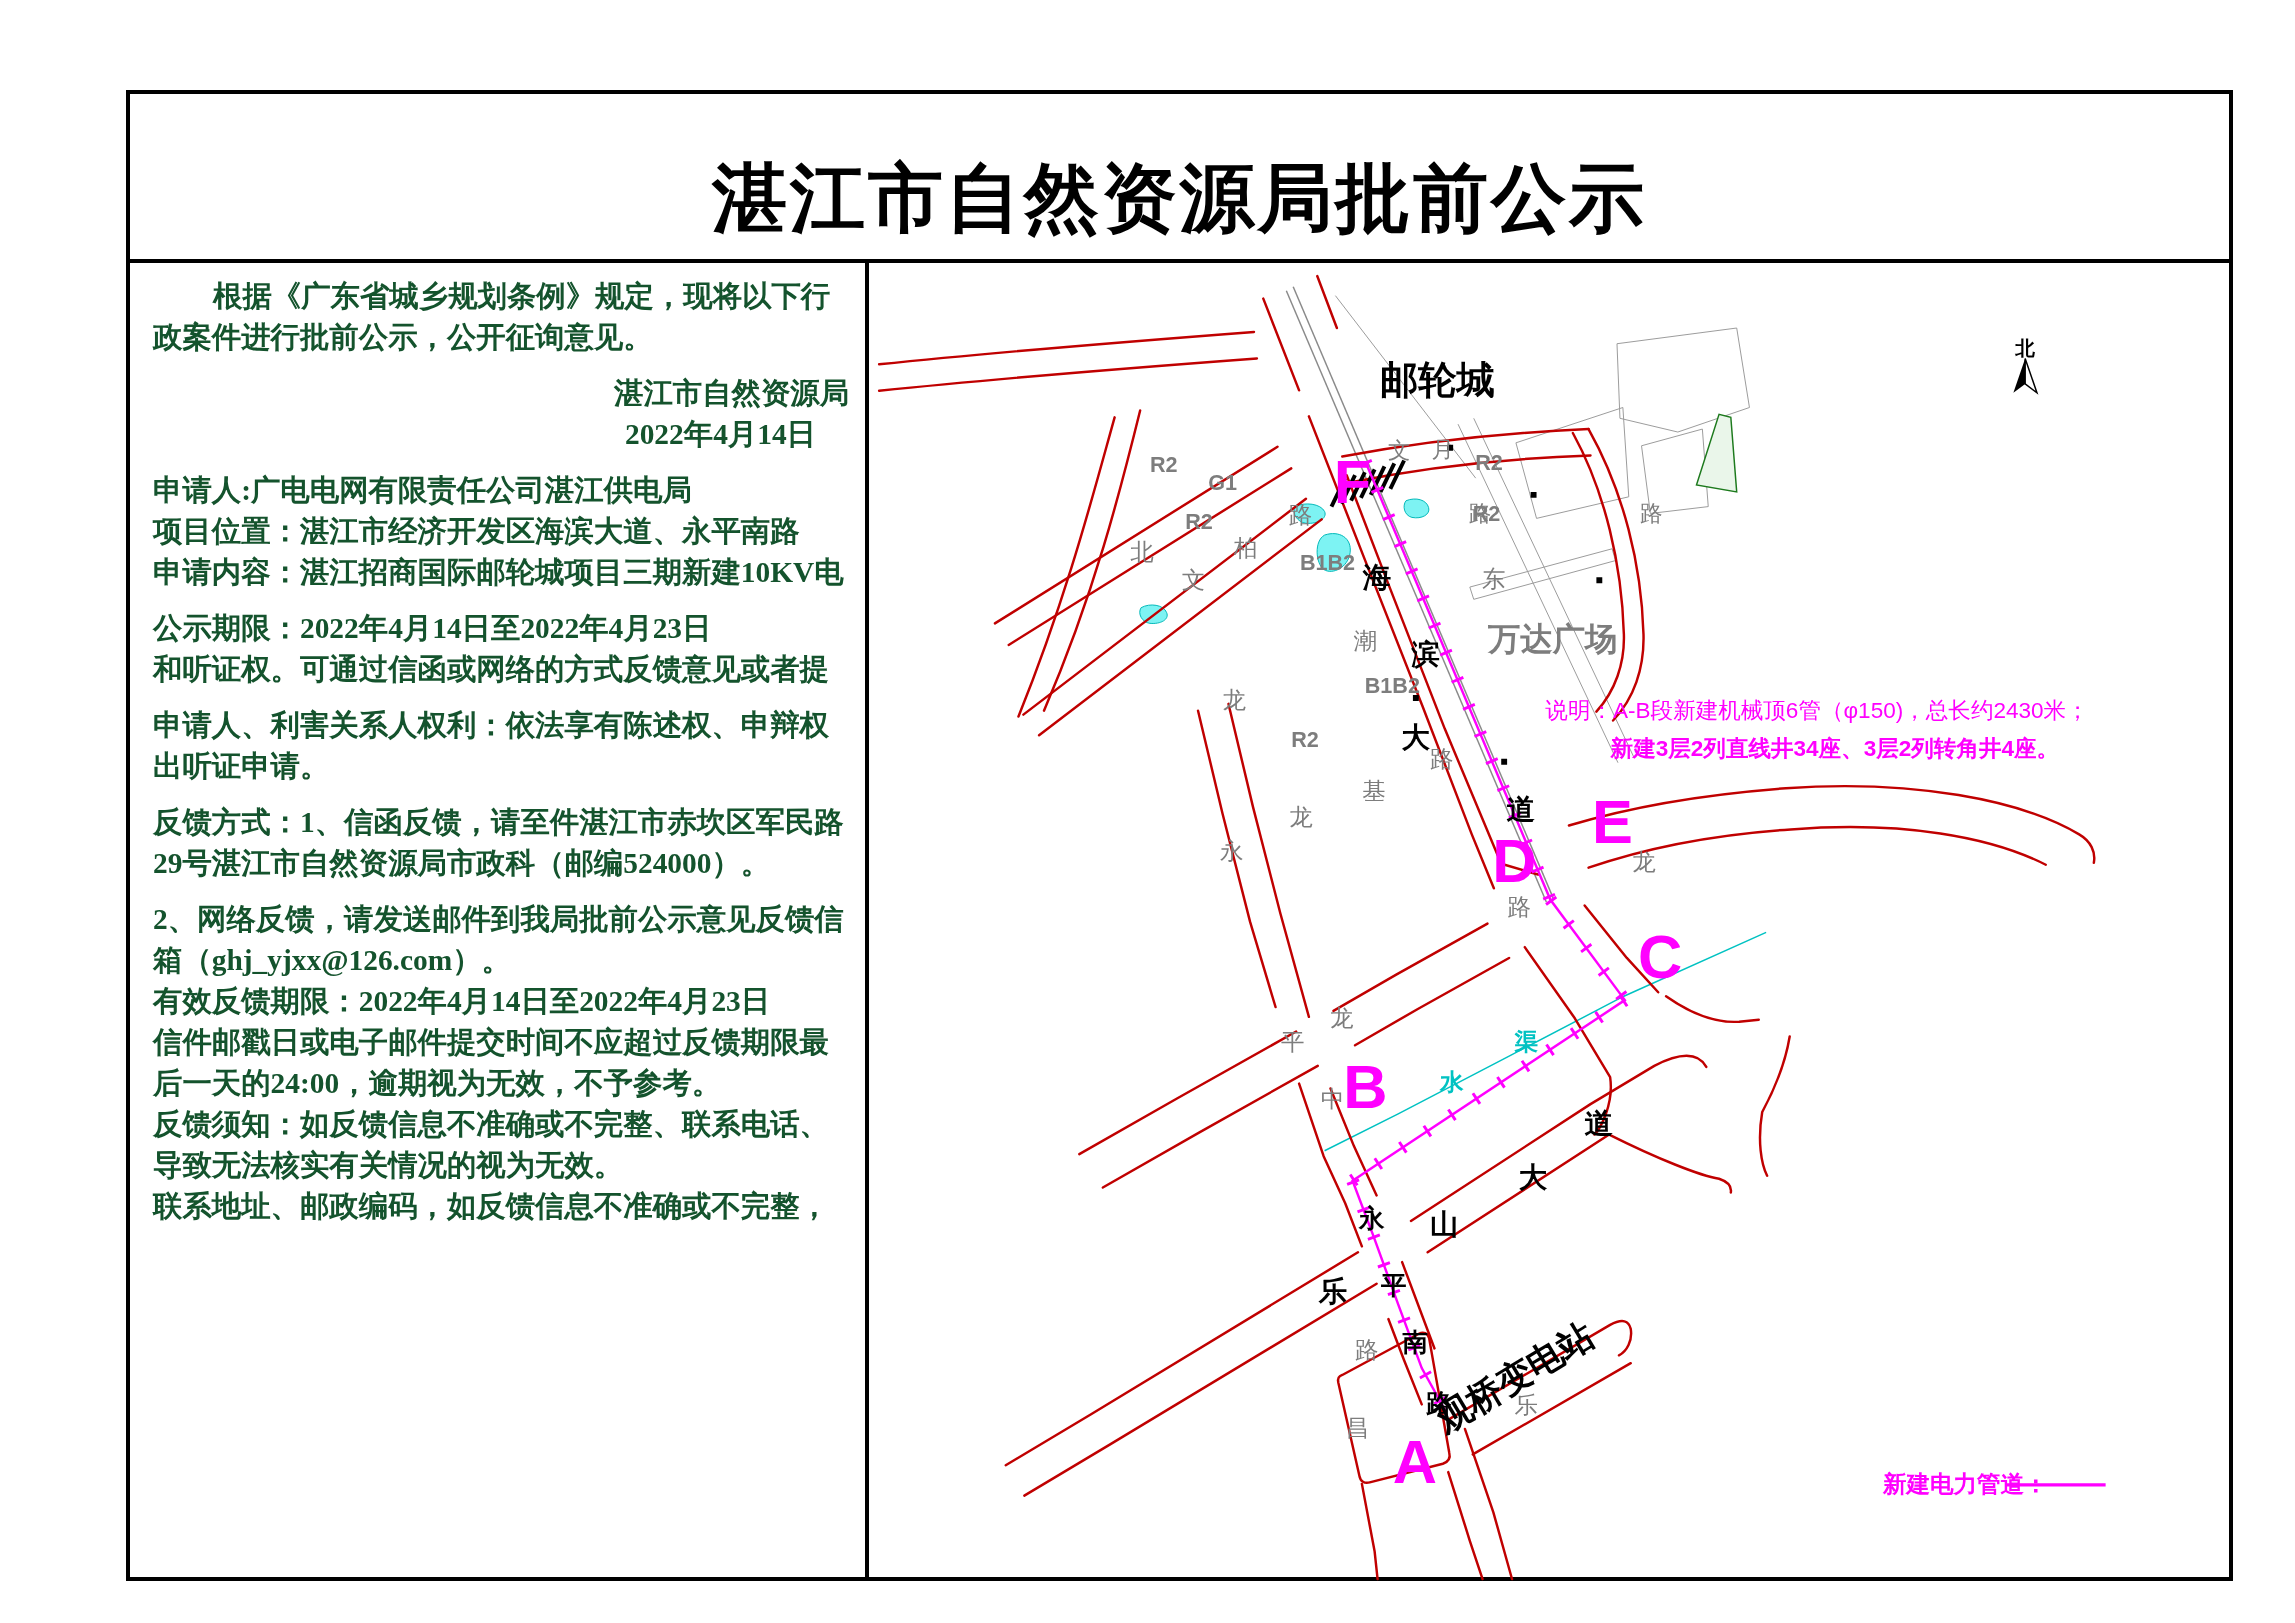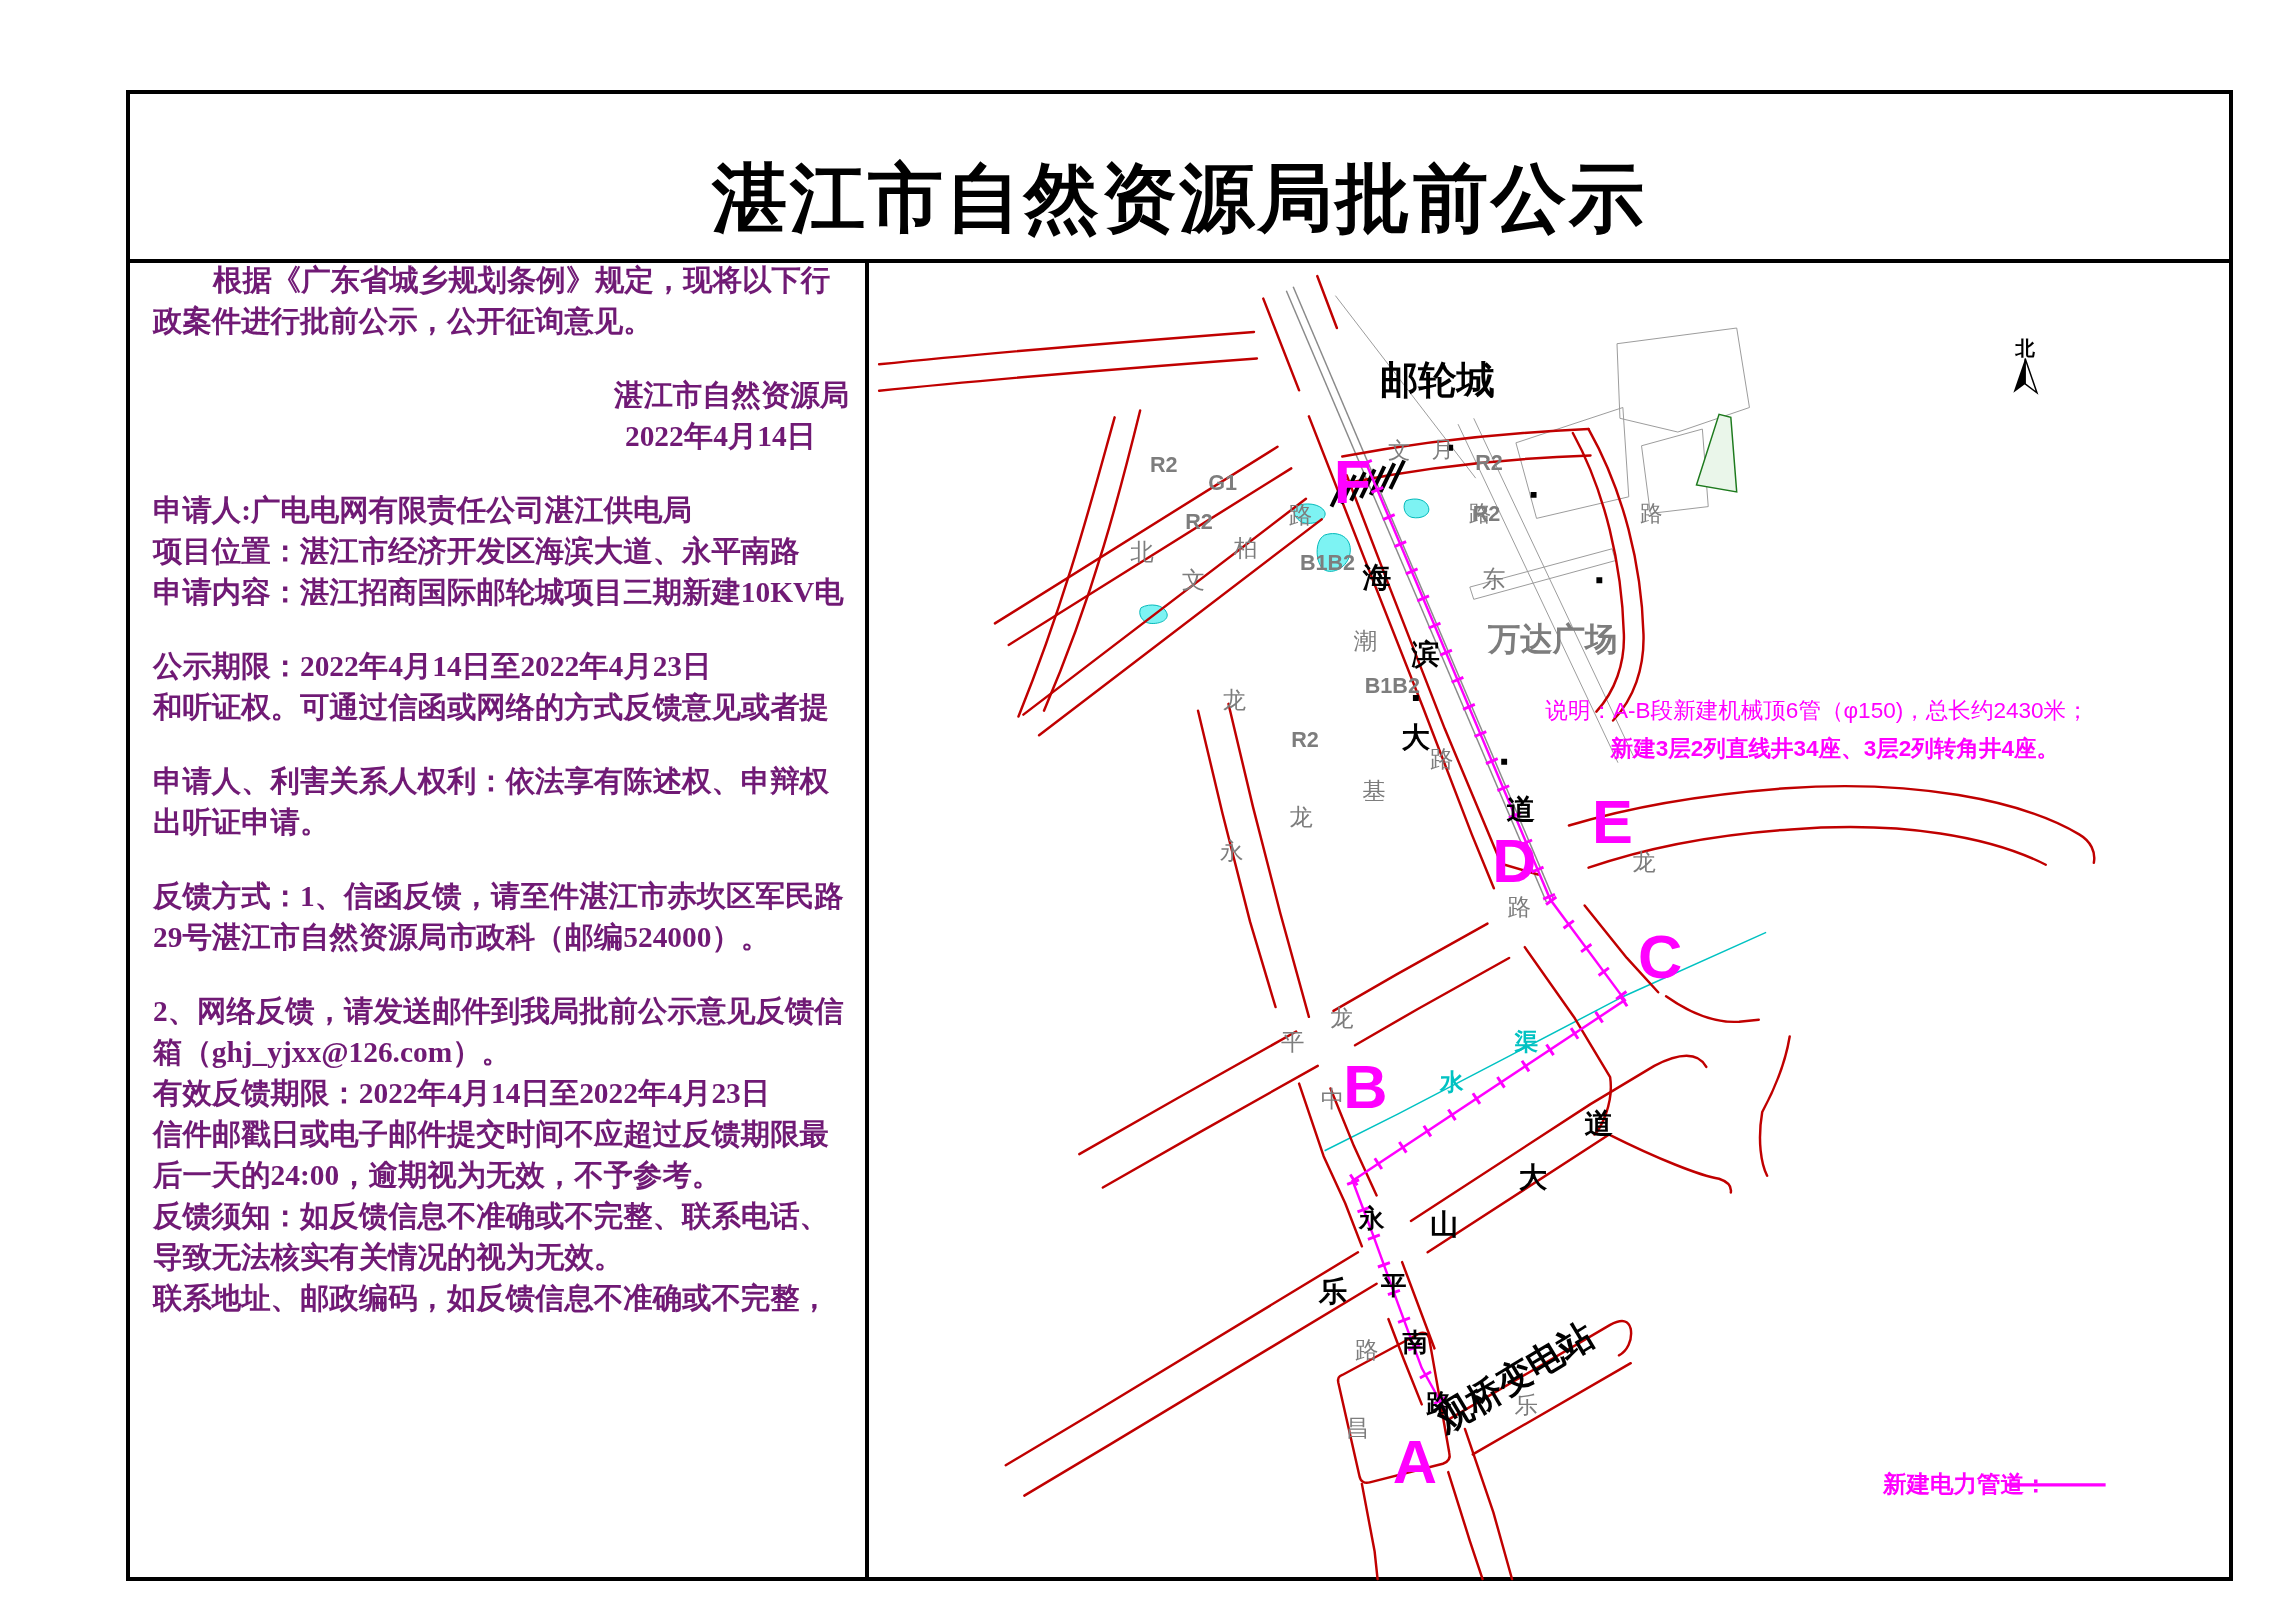--- a/index.html
+++ b/index.html
@@ -16,29 +16,29 @@
     text-align:center;font-family:"Liberation Serif","DejaVu Serif",serif;
     font-size:75px;font-weight:bold;color:#000;letter-spacing:2.9px;margin-top:22px;
   }
   .hrule{
     position:absolute;left:126px;top:259px;width:2107px;height:3.9px;background:#000;
   }
   .vrule{
     position:absolute;left:865px;top:261px;width:3.9px;height:1320px;background:#000;
   }
   .notice{
-    position:absolute;left:153px;top:260px;width:702px;
+    position:absolute;left:153px;top:276px;width:702px;
     font-family:"Liberation Serif","DejaVu Serif",serif;
-    font-size:29.4px;font-weight:bold;color:#701a75;line-height:41px;
+    font-size:29.4px;font-weight:bold;color:#14532d;line-height:41px;
   }
   .nline{white-space:nowrap;}
   .nline.indent{text-indent:60px;}
   .nline.right{text-align:right;padding-right:5.9px;}
   .nline.date{text-align:right;padding-right:39px;}
-  .nline.gap{margin-top:33px;}
+  .nline.gap{margin-top:15px;}
   svg text{font-family:"Liberation Sans","DejaVu Sans",sans-serif;}
   .road{stroke:#c00000;stroke-width:5;fill:none;stroke-linecap:round;stroke-linejoin:round;}
   .grayline{stroke:#8a8a8a;stroke-width:3;fill:none;}
   .graythin{stroke:#9a9a9a;stroke-width:2;fill:none;}
   .route{stroke:#ff00ff;stroke-width:5;fill:none;}
   .ticks{stroke:#ff00ff;stroke-width:26;fill:none;stroke-dasharray:6 54;}
   .canal{stroke:#00c2c2;stroke-width:3;fill:none;}
   .pond{fill:#7df3f3;stroke:#00b8b8;stroke-width:2;}
   .green{fill:#eaf6ea;stroke:#1d7a1d;stroke-width:3;}
   .hatch{stroke:#000;stroke-width:8;fill:none;}

